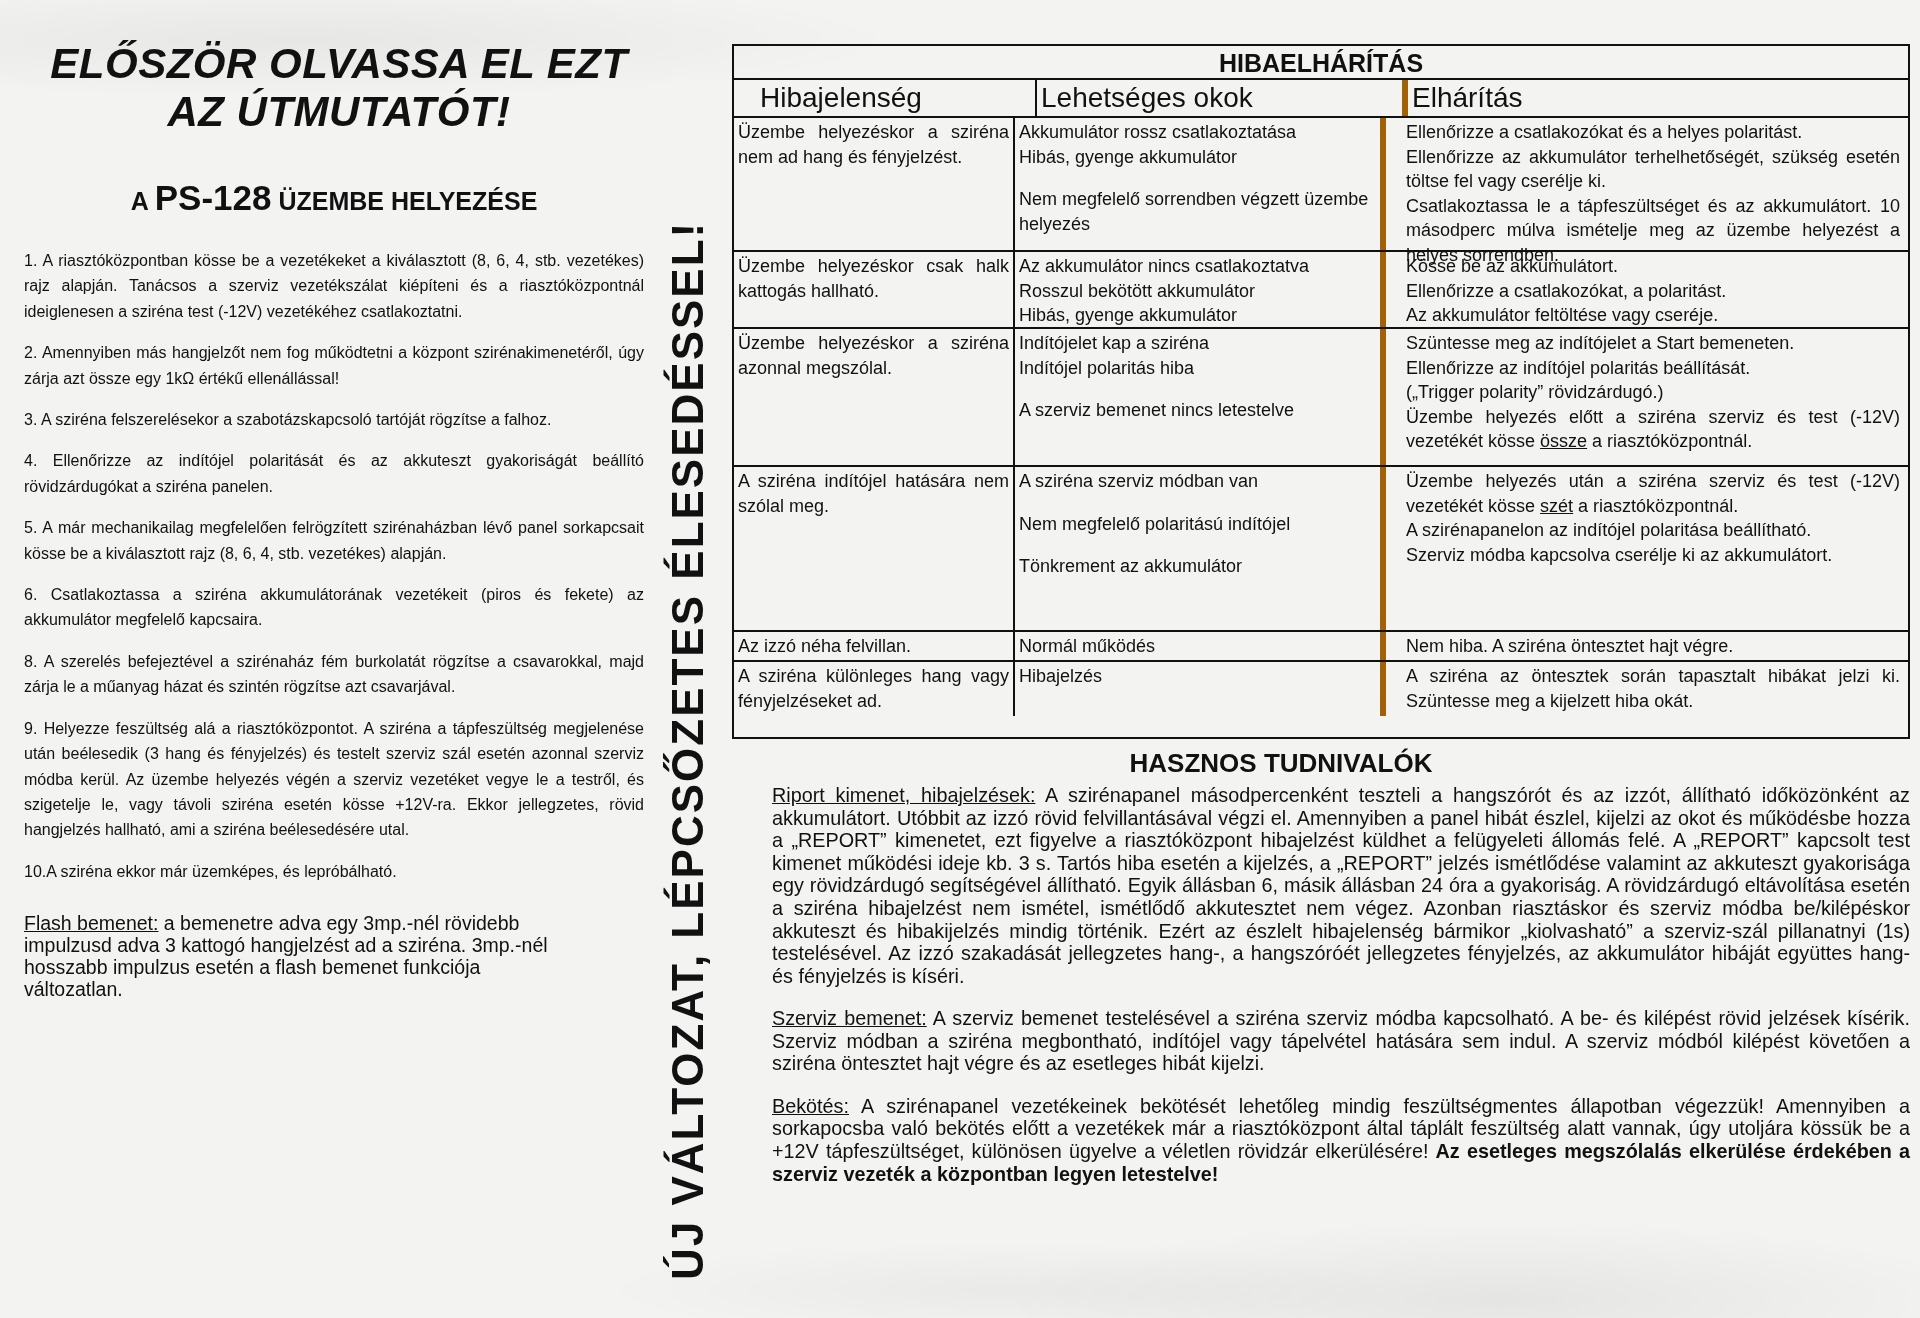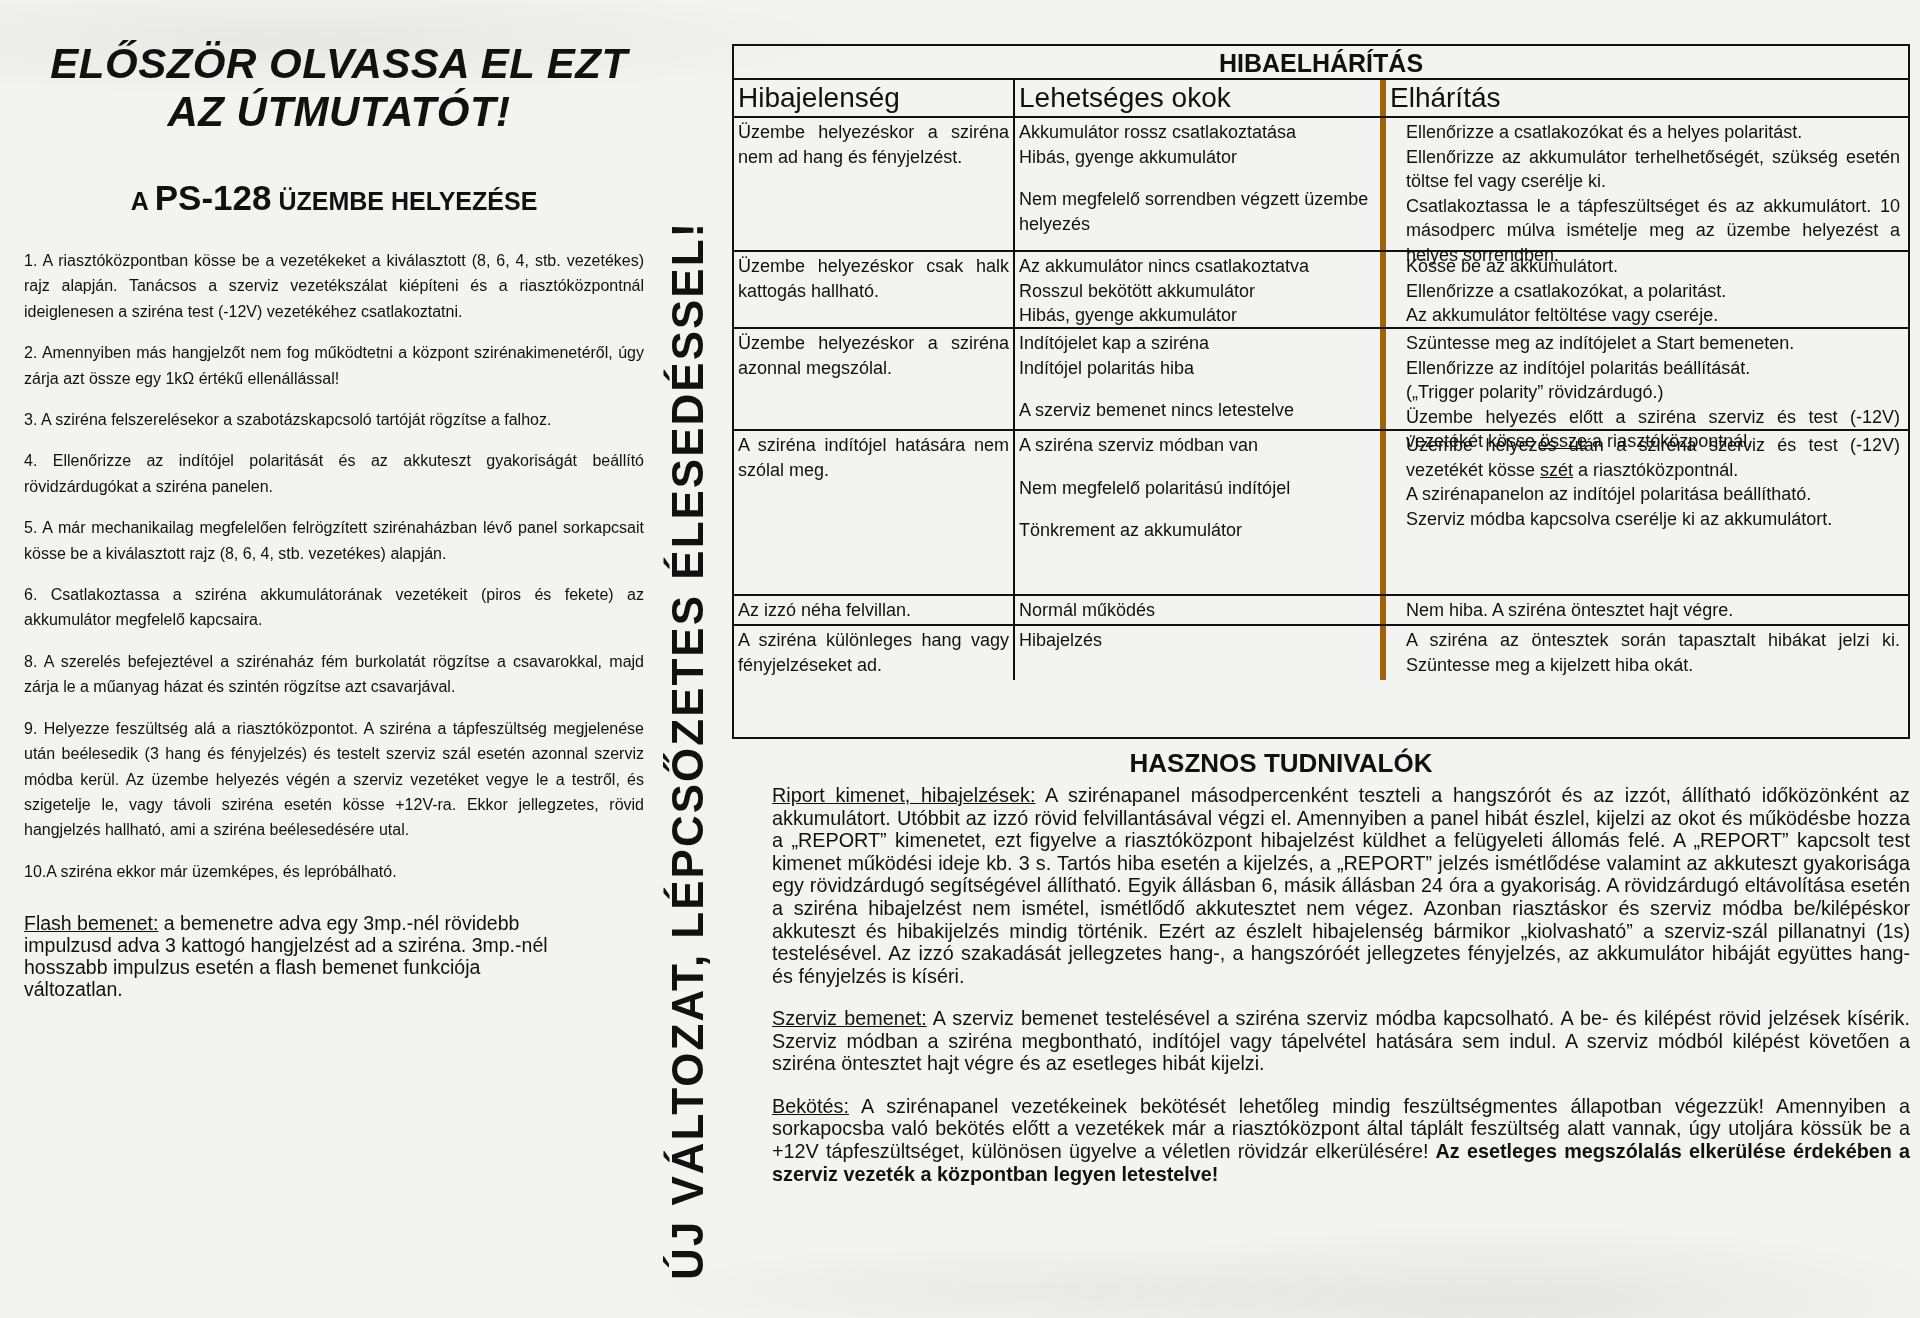--- a/index.html
+++ b/index.html
@@ -43,21 +43,21 @@
 
   
   .tbl {
     position:absolute; left:732px; top:44px; width:1178px; height:695px;
     border:2px solid #111; box-sizing:border-box;
   }
   .tbl-title {
     height:32px; border-bottom:2px solid #111; text-align:center;
     font-weight:bold; font-size:25px; line-height:34px;
   }
-  .tbl-head { display:flex; height:36px; border-bottom:2px solid #111; }
+  .tbl-head { display:flex; height:36px; border-bottom:2px solid #111;padding-left:22px; }
   .th { font-size:28px; line-height:36px; padding-left:4px; box-sizing:border-box; }
   .c1 { width:281px; border-right:2px solid #111; }
   .c2 { width:371px; border-right:6px solid #a16207; }
   .c3 { flex:1; }
   .tr { display:flex; border-bottom:2px solid #111; box-sizing:border-box; }
   .tr:last-child { border-bottom:none; }
   .td { font-size:18px; line-height:24.5px; box-sizing:border-box; padding:2px 4px; }
   .td.c2 { }
   .td.c3 { padding-left:20px; padding-right:8px; text-align:justify; }
   .td.c1 { text-align:justify; }
@@ -134,21 +134,21 @@
       <span class="line">Rosszul bekötött akkumulátor</span>
       <span class="line">Hibás, gyenge akkumulátor</span>
     </div>
     <div class="td c3">
       <span class="line">Kösse be az akkumulátort.</span>
       <span class="line">Ellenőrizze a csatlakozókat, a polaritást.</span>
       <span class="line">Az akkumulátor feltöltése vagy cseréje.</span>
     </div>
   </div>
 
-  <div class="tr" style="height:102px">
+  <div class="tr" style="height:138px">
     <div class="td c1">Üzembe helyezéskor a sziréna azonnal megszólal.</div>
     <div class="td c2">
       <span class="line">Indítójelet kap a sziréna</span>
       <span class="line">Indítójel polaritás hiba</span>
       <span class="gap"></span>
       <span class="line">A szerviz bemenet nincs letestelve</span>
     </div>
     <div class="td c3">
       <span class="line">Szüntesse meg az indítójelet a Start bemeneten.</span>
       <span class="line">Ellenőrizze az indítójel polaritás beállítását.</span>

